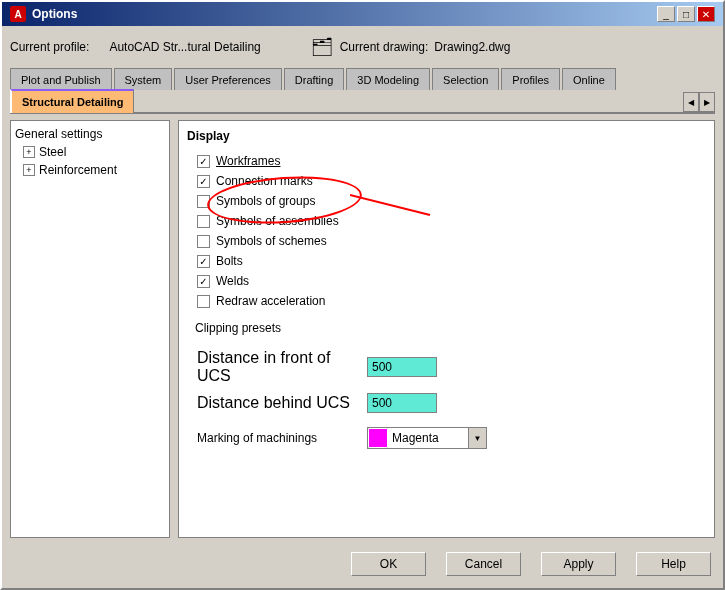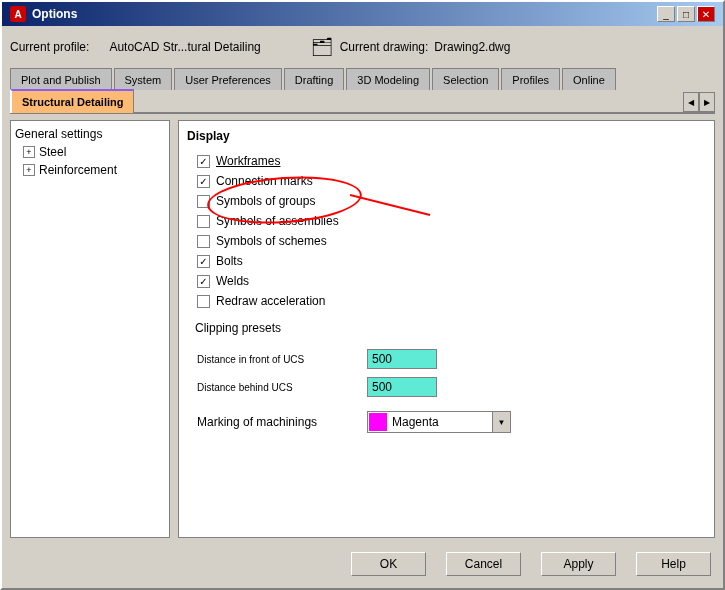--- a/index.html
+++ b/index.html
@@ -224,21 +224,21 @@
       margin-left: 8px;
     }
     .field-row {
       display: flex;
       align-items: center;
       gap: 10px;
       padding: 4px 0;
       padding-left: 10px;
     }
     .field-label {
-      font-size: 10px;
+      font-size: 16px;
       width: 160px;
     }
     .field-input {
       width: 70px;
       height: 20px;
       border: 1px solid #808080;
       background: #5eead4;
       padding: 2px 4px;
       font-size: 12px;
     }
@@ -253,21 +253,21 @@
     .marking-label {
       font-size: 12px;
       width: 160px;
     }
     .color-select {
       display: flex;
       align-items: center;
       border: 1px solid #808080;
       background: #ffffff;
       height: 22px;
-      width: 144px;
+      width: 120px;
     }
     .color-swatch {
       width: 18px;
       height: 18px;
       background: #ff00ff;
       margin: 1px;
       flex-shrink: 0;
     }
     .color-text {
       flex: 1;

